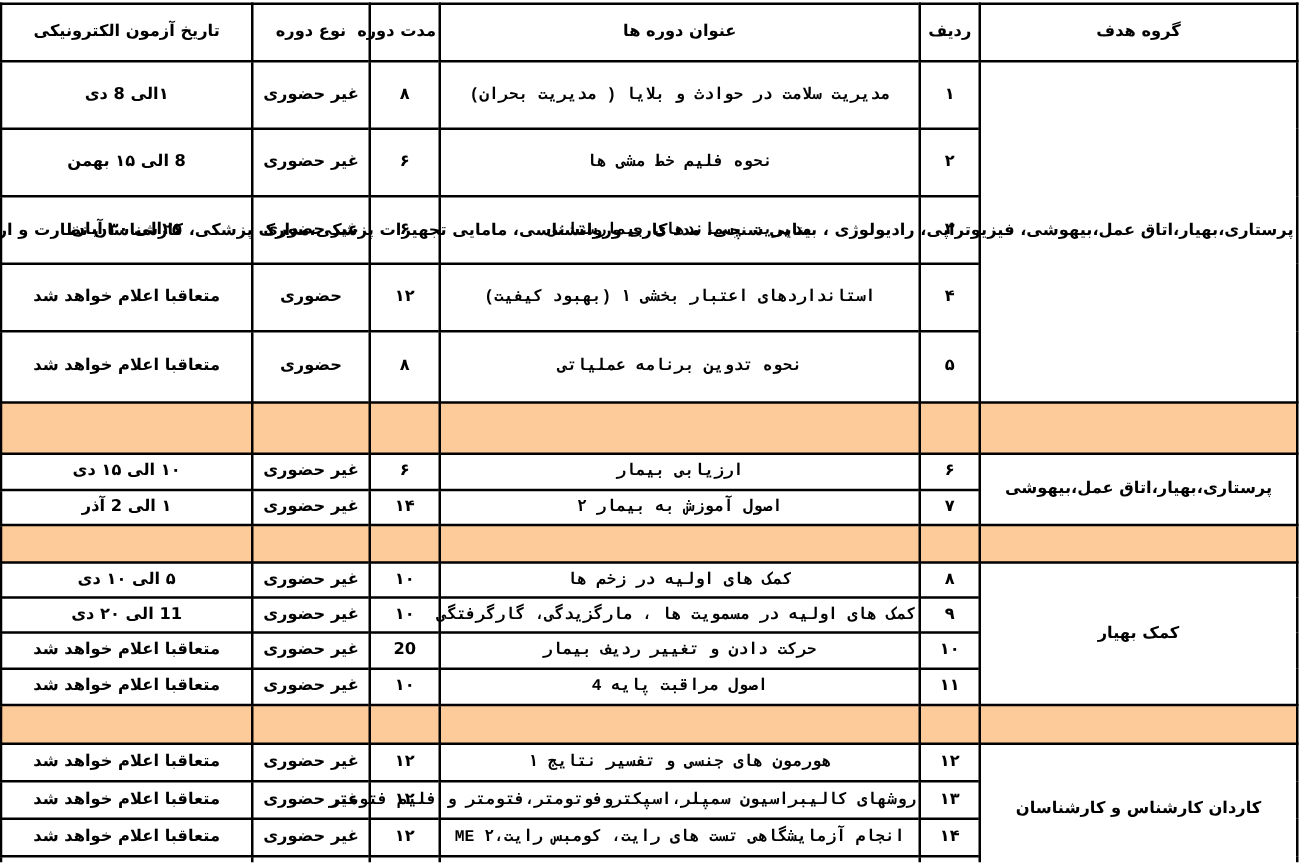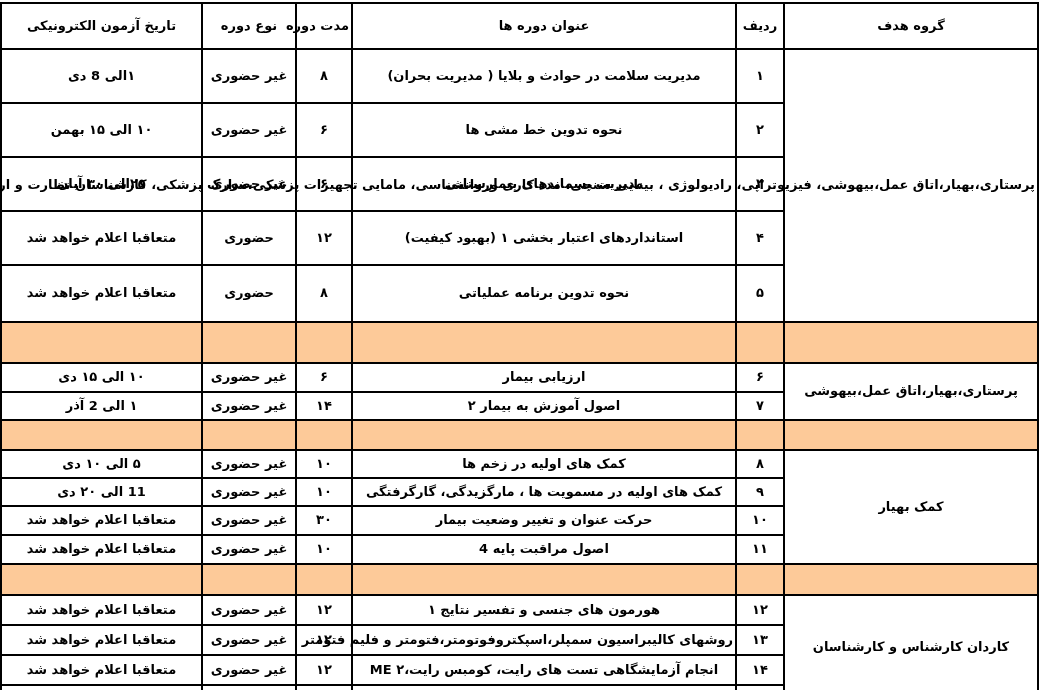--- a/index.html
+++ b/index.html
@@ -9,21 +9,21 @@
   }
   table.courses{
     position:absolute;top:2px;right:2px;width:1037px;
     border-collapse:collapse;table-layout:fixed;direction:rtl;
   }
   table.courses td{
     border:2px solid #000;padding:0 2px;text-align:center;vertical-align:middle;
     font-size:13px;line-height:1.25;white-space:nowrap;overflow:visible;
   }
   td.head{font-size:14px;margin-left:32px;}
-  td.title-cell{font-size:13px;}
+  td.title-cell{font-size:13px;font-family:Liberation Mono, monospace;}
   td.group-main{white-space:pre-line;font-size:14px;line-height:32px;}
   td.group-cell{font-size:14px;margin-top:20px;}
   td.group-bottom{vertical-align:bottom;padding-bottom:16px;}
   tr.sep td{background:var(--sep-color,#FDCA99);}
 </style>
 </head>
 <body>
 
 <div class="page">
   <table class="courses">
@@ -54,24 +54,24 @@
 کارشناسان نظارت و ارزشیابی، کارشناسان
 اداره پرستاری، مدیران بیمارستان، تغذیه</td>
       <td>۱</td>
       <td class="title-cell">مدیریت سلامت در حوادث و بلایا ( مدیریت بحران)</td>
       <td>۸</td>
       <td>غیر حضوری</td>
       <td>۱الی 8 دی</td>
     </tr>
     <tr style="height:54px">
       <td>۲</td>
-      <td class="title-cell">نحوه تدوین خط مشی ها</td>
+      <td class="title-cell">نحوه فلیم خط مشی ها</td>
       <td>۶</td>
       <td>غیر حضوری</td>
-      <td>۱۰ الی ۱۵ بهمن</td>
+      <td>8 الی ۱۵ بهمن</td>
     </tr>
     <tr style="height:54px">
       <td>۳</td>
       <td class="title-cell">مدیریت پسماندهای بیمارستانی</td>
       <td>۶</td>
       <td>غیر حضوری</td>
       <td>۲۵الی ۳۰ آبان</td>
     </tr>
     <tr style="height:54px">
       <td>۴</td>
@@ -132,22 +132,22 @@
     </tr>
     <tr style="height:28px">
       <td>۹</td>
       <td class="title-cell">کمک های اولیه در مسمویت ها ، مارگزیدگی، گارگرفتگی</td>
       <td>۱۰</td>
       <td>غیر حضوری</td>
       <td>11 الی ۲۰ دی</td>
     </tr>
     <tr style="height:29px">
       <td>۱۰</td>
-      <td class="title-cell">حرکت عنوان و تغییر وضعیت بیمار</td>
-      <td>۳۰</td>
+      <td class="title-cell">حرکت دادن و تغییر ردیف بیمار</td>
+      <td>20</td>
       <td>غیر حضوری</td>
       <td>متعاقبا اعلام خواهد شد</td>
     </tr>
     <tr style="height:29px">
       <td>۱۱</td>
       <td class="title-cell">اصول مراقبت پایه 4</td>
       <td>۱۰</td>
       <td>غیر حضوری</td>
       <td>متعاقبا اعلام خواهد شد</td>
     </tr>

